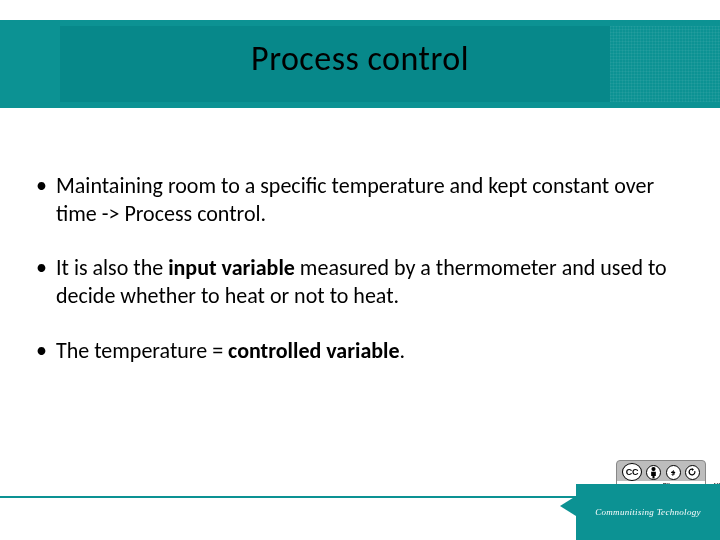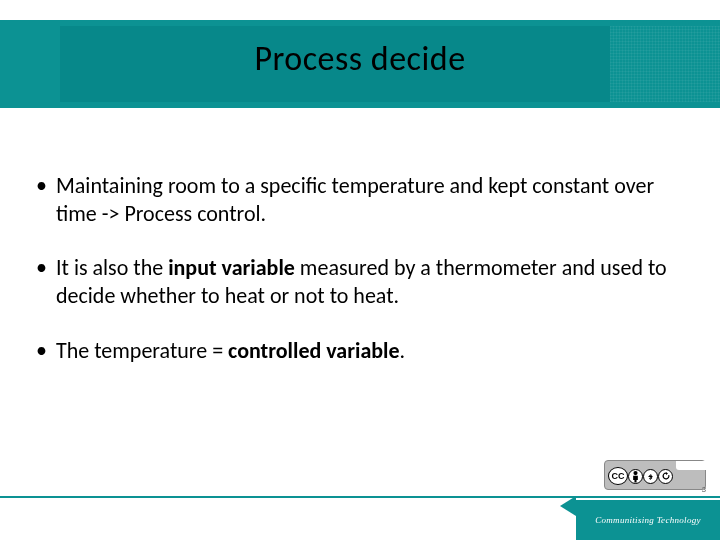--- a/index.html
+++ b/index.html
@@ -15,43 +15,43 @@
   
   .body { position: absolute; top: 146px; left: 30px; right: 40px; }
   .body ul { list-style: none; }
   .body li { position: relative; padding-left: 26px; font-size: 22px; line-height: 1.28; color: #000; margin-bottom: 2px; margin-top: 26px; }
   .body li::before { content: "•"; position: absolute; left: 6px; top: 0; font-size: 22px; color: #000; }
   .body b { font-weight: 700; }
 
   
   .footer-line { position: absolute; bottom: 42px; left: 0; width: 720px; height: 2px; background: #0c9293; }
   .footer-chev { position: absolute; bottom: 24px; left: 560px; width: 0; height: 0; border-top: 10px solid transparent; border-bottom: 10px solid transparent; border-right: 16px solid #0c9293; }
-  .footer-block { position: absolute; bottom: 0; left: 576px; width: 144px; height: 40px; background: #0c9293; display: flex; align-items: center; justify-content: center; }
+  .footer-block { position: absolute; bottom: 0; left: 576px; width: 144px; height: 56px; background: #0c9293; display: flex; align-items: center; justify-content: center; }
   .footer-text { color: #fff; font-size: 9px; font-style: italic; font-family: Georgia, serif; letter-spacing: 0.3px; }
   .slide-number { position: absolute; bottom: 46px; right: 14px; font-size: 9px; color: #666; }
 
   
-  .cc-badge { position: absolute; bottom: 50px; right: 14px; width: 102px; height: 30px; border: 1px solid #888; border-radius: 4px; background: #bdbdbd; display: flex; flex-direction: row; }
+  .cc-badge { position: absolute; bottom: 50px; right: 14px; width: 90px; height: 30px; border: 1px solid #888; border-radius: 4px; background: #bdbdbd; display: flex; flex-direction: column; }
   .cc-top { flex: 1; display: flex; align-items: center; justify-content: space-around; padding: 2px 3px 0; }
   .cc-bottom { height: 9px; background: #fff; border-bottom-left-radius: 3px; border-bottom-right-radius: 3px; display: flex; justify-content: space-around; align-items: flex-start; font-size: 6px; font-weight: 700; color: #000; letter-spacing: 0.3px; gap: 44px; }
   .cc-mark { width: 20px; height: 18px; border-radius: 50%; background: #fff; border: 1px solid #000; display: flex; align-items: center; justify-content: center; font-size: 9px; font-weight: 700; color: #000; font-family: Arial, sans-serif; }
   .cc-circ { width: 15px; height: 15px; border-radius: 50%; background: #fff; border: 1px solid #000; display: flex; align-items: center; justify-content: center; font-size: 8px; font-weight: 700; color: #000; }
   .cc-dollar { text-decoration: line-through; }
   .cc-arrow svg { width: 10px; height: 10px; display: block; }
   .cc-label-cc { padding-left: 2px; }
 </style>
 </head>
 <body>
 
 <div class="slide">
 
   <div class="header-band"></div>
   <div class="header-inner"></div>
   <div class="header-accent"></div>
-  <h1 class="slide-title">Process decide</h1>
+  <h1 class="slide-title">Process control</h1>
 
   <div class="body">
     <ul>
       <li>
         <span>Maintaining room to a specific temperature and kept constant over time -&gt; Process control.</span><b></b><span></span>
       </li>
       <li>
         <span>It is also the </span><b>input variable</b><span> measured by a thermometer and used to decide whether to heat or not to heat.</span>
       </li>
       <li>

